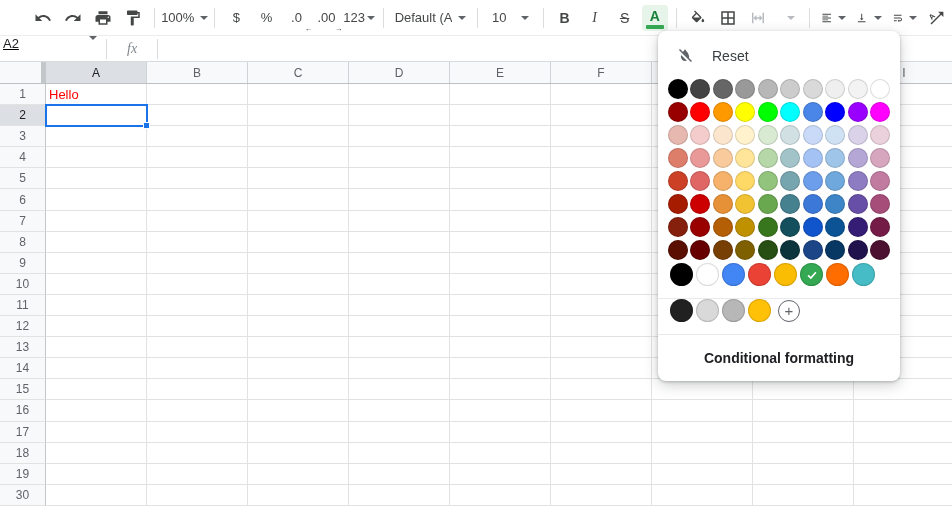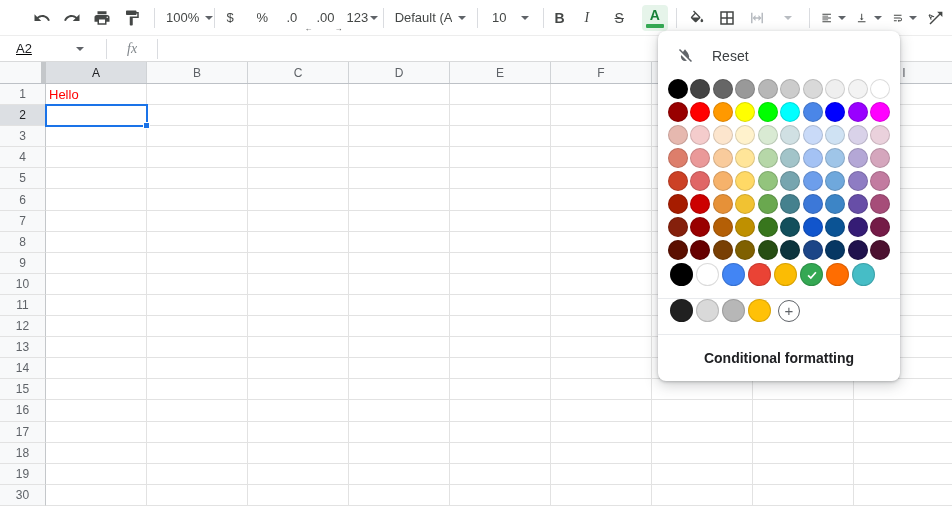--- a/index.html
+++ b/index.html
@@ -3,21 +3,21 @@
 <meta charset="utf-8">
 <style>
   * { box-sizing: border-box; margin: 0; padding: 0; }
   html,body { width: 952px; height: 506px; overflow: hidden; background: #fff;
     font-family: "Liberation Sans", "DejaVu Sans", sans-serif; position: relative; }
 
   
   .toolbar { height: 36px; display: flex; align-items: center; padding-left: 28px;
     border-bottom: 1px solid #ededed; background: #fff; white-space: nowrap; }
   .tb-btn { height: 26px; min-width: 26px; padding: 0 3px; margin: 0 2px; border-radius: 4px;
-    display: inline-flex; align-items: center; 
+    display: inline-flex; align-items: center; justify-content: center;
     color: #444746; font-size: 13px; cursor: pointer; position: relative; }
   .tb-btn svg { fill: #444746; }
   .tb-btn.disabled, .tb-btn.disabled svg { color: #b8bcc1; fill: #b8bcc1; }
   .tb-sep { width: 1px; height: 20px; background: #dadce0; margin: 0 6px; flex: none; }
   .caret { width: 0; height: 0; border-left: 4px solid transparent; border-right: 4px solid transparent;
     border-top: 4px solid #5f6368; margin-left: 6px; display: inline-block; }
   .caret.dis { border-top-color: #b8bcc1; }
   .bold-b { font-weight: bold; font-size: 14px; }
   .ital-i { font-style: italic; font-size: 14px; font-family: "Liberation Serif", serif; }
   .strike-s { text-decoration: line-through; font-size: 14px; }
@@ -26,21 +26,21 @@
   .text-color-btn { background: #e6f4ea; flex-direction: column; padding: 3px 6px 0; border-radius: 4px; }
   .text-color-btn .a-glyph { color: #188038; font-weight: bold; font-size: 14px; line-height: 14px; }
   .text-color-btn .color-bar { width: 18px; height: 4px; background: #34a853; margin-top: 2px; border-radius: 1px; }
   .font-btn { width: 96px; justify-content: space-between; }
   .font-name { max-width: 80px; overflow: hidden; white-space: nowrap; }
   .size-btn { width: 58px; justify-content: space-between; padding: 0 6px; }
   .rot-wrap { position: relative; width: 18px; height: 18px; }
 
   
   .formula-bar { height: 26px; display: flex; align-items: center; border-bottom: 1px solid #d9dadb; background: #fff; }
-  .name-box { width: 100px; height: 100%; display: flex; align-items: center; padding: 0 16px; cursor: pointer; text-decoration: underline; }
+  .name-box { width: 100px; height: 100%; display: flex; padding: 0 3px; cursor: pointer; text-decoration: underline; }
   .name-box-value { font-size: 13px; color: #202124; flex: 1; }
   .fx-label { font-family: "Liberation Serif", serif; font-style: italic; color: #80868b; font-size: 14px; margin: 0 14px; }
   .fbar-input { flex: 1; height: 100%; display: flex; align-items: center; font-size: 13px; color: #202124; padding-left: 10px; }
 
   
   .grid { position: relative; width: 955px; }
   .col-headers { display: flex; height: 22px; border-bottom: 1px solid #bdc1c6; background: #f8f9fa; }
   .corner-box { width: 46px; height: 100%; background: #f8f9fa; border-right: 5px solid #c4c7ca; flex: none; }
   .col-header { width: 101px; flex: none; display: flex; align-items: center; justify-content: center;
     font-size: 12px; color: #5f6368; background: #f8f9fa; border-right: 1px solid #d0d3d6; cursor: pointer; }

